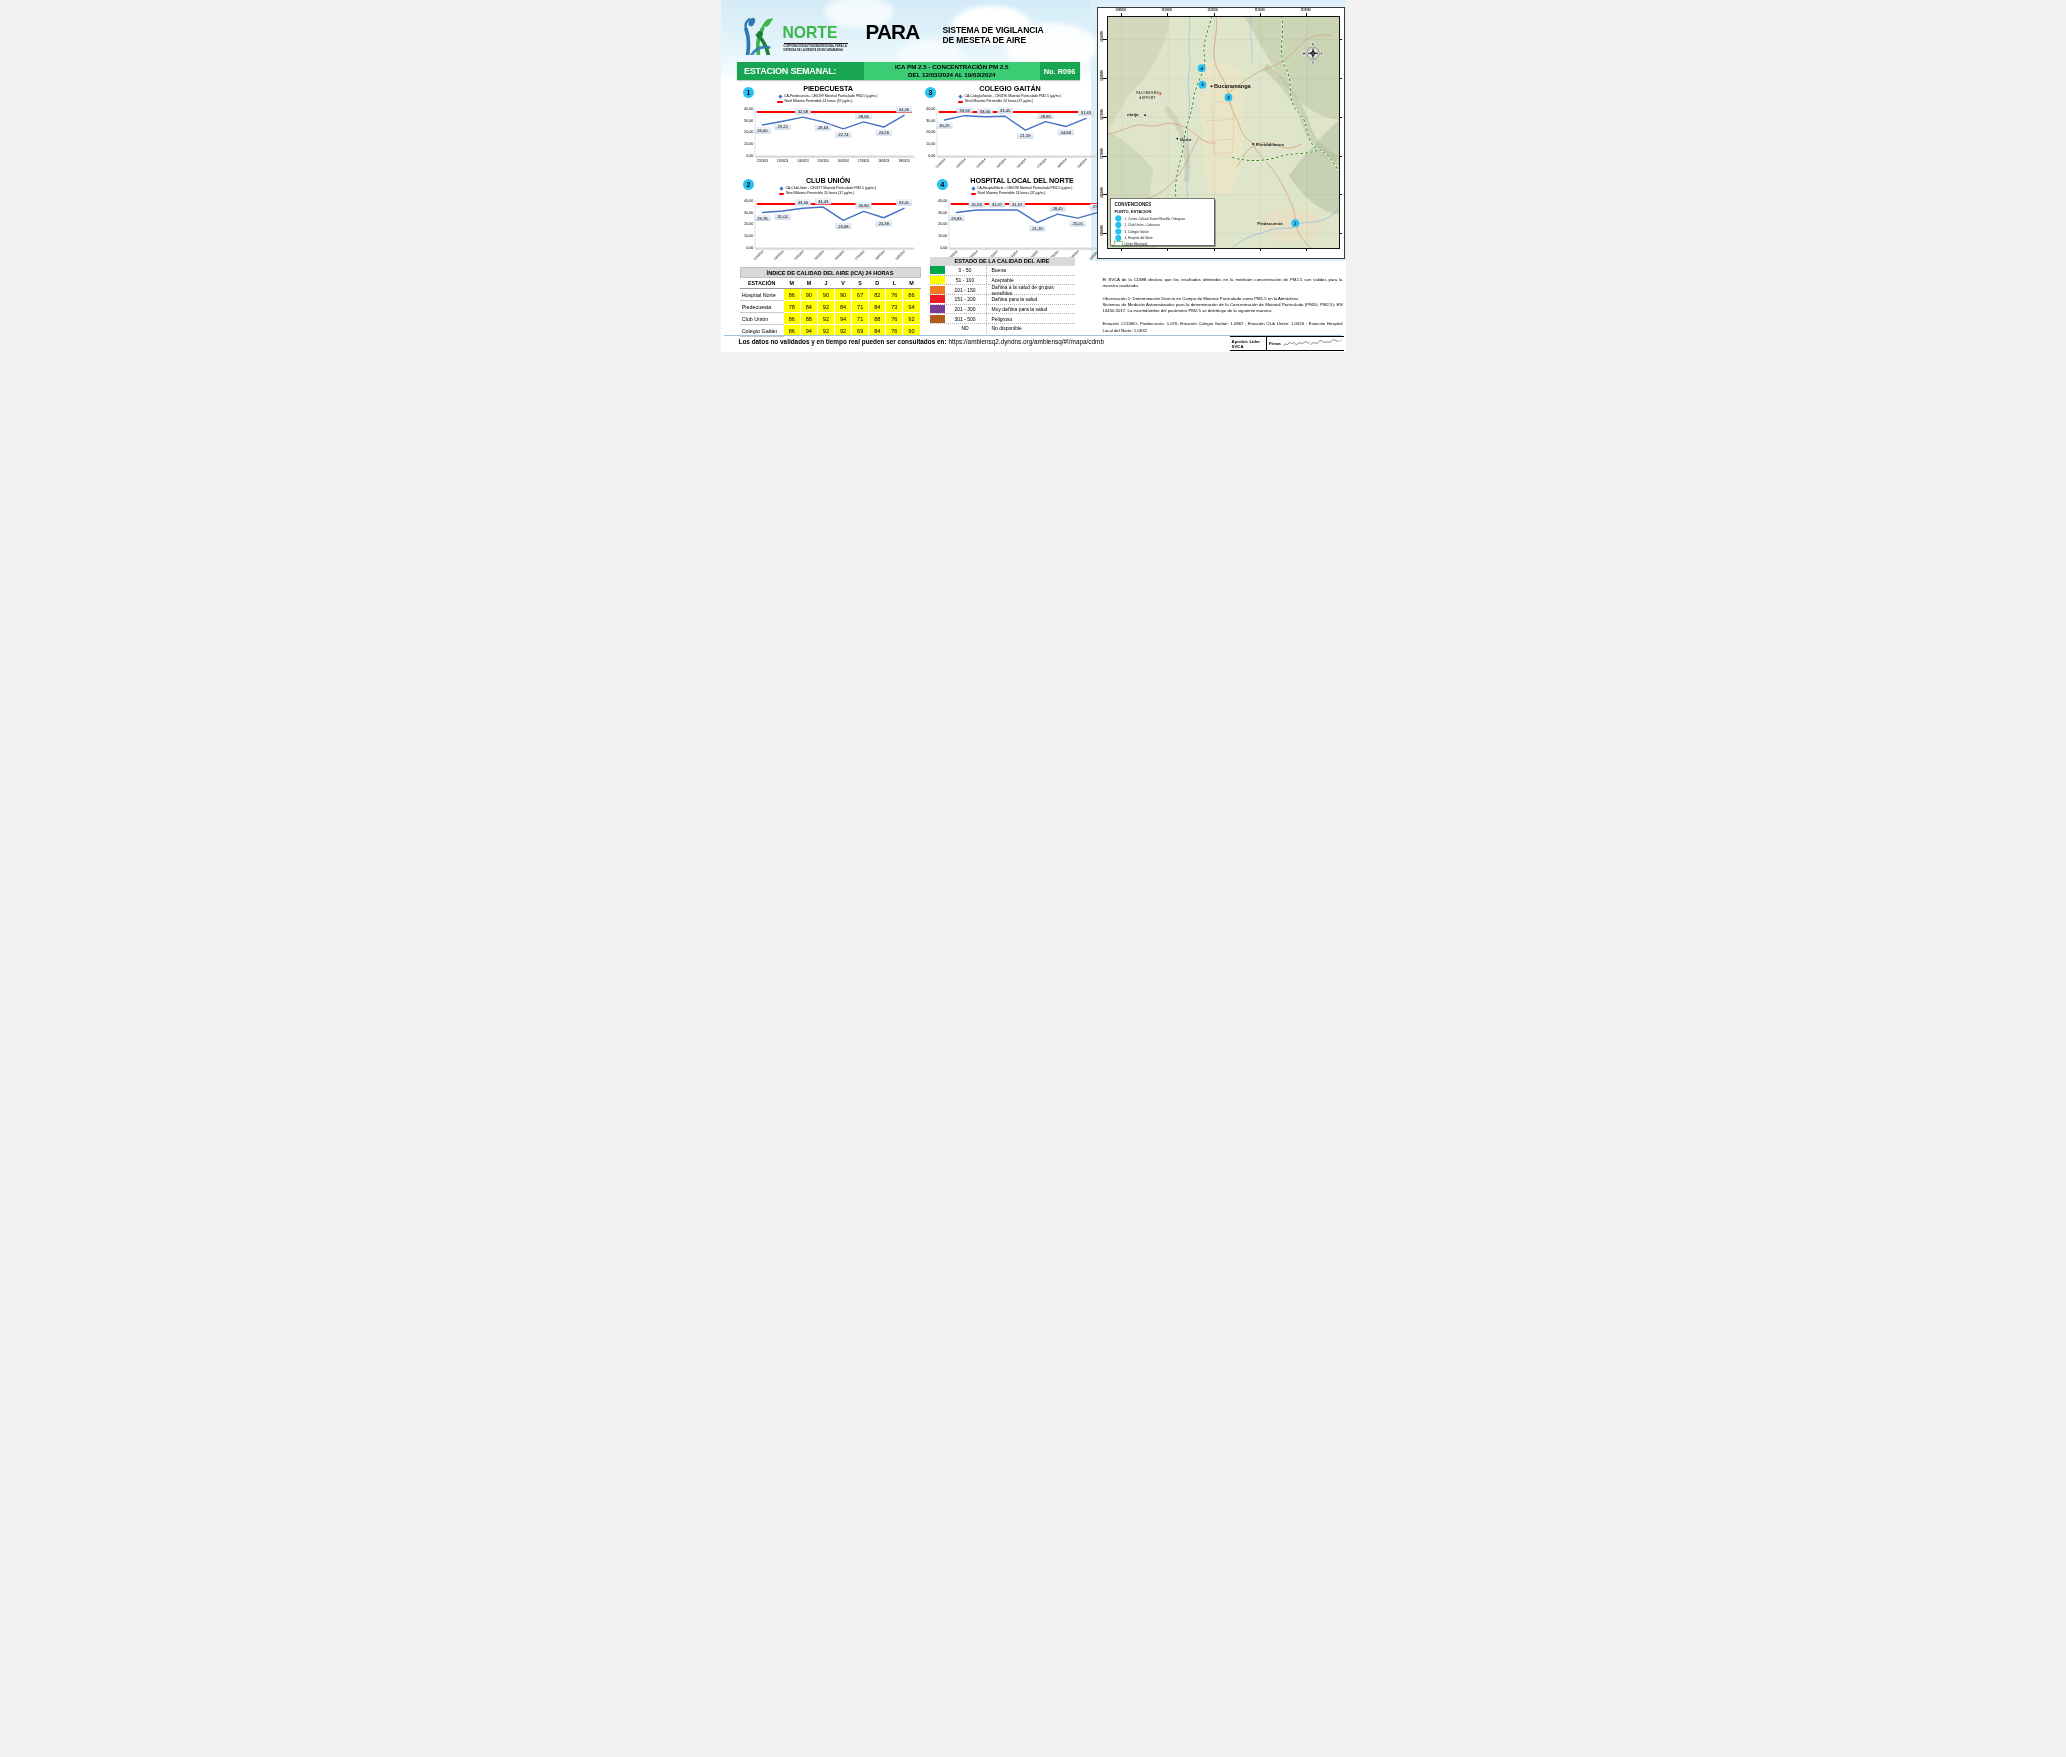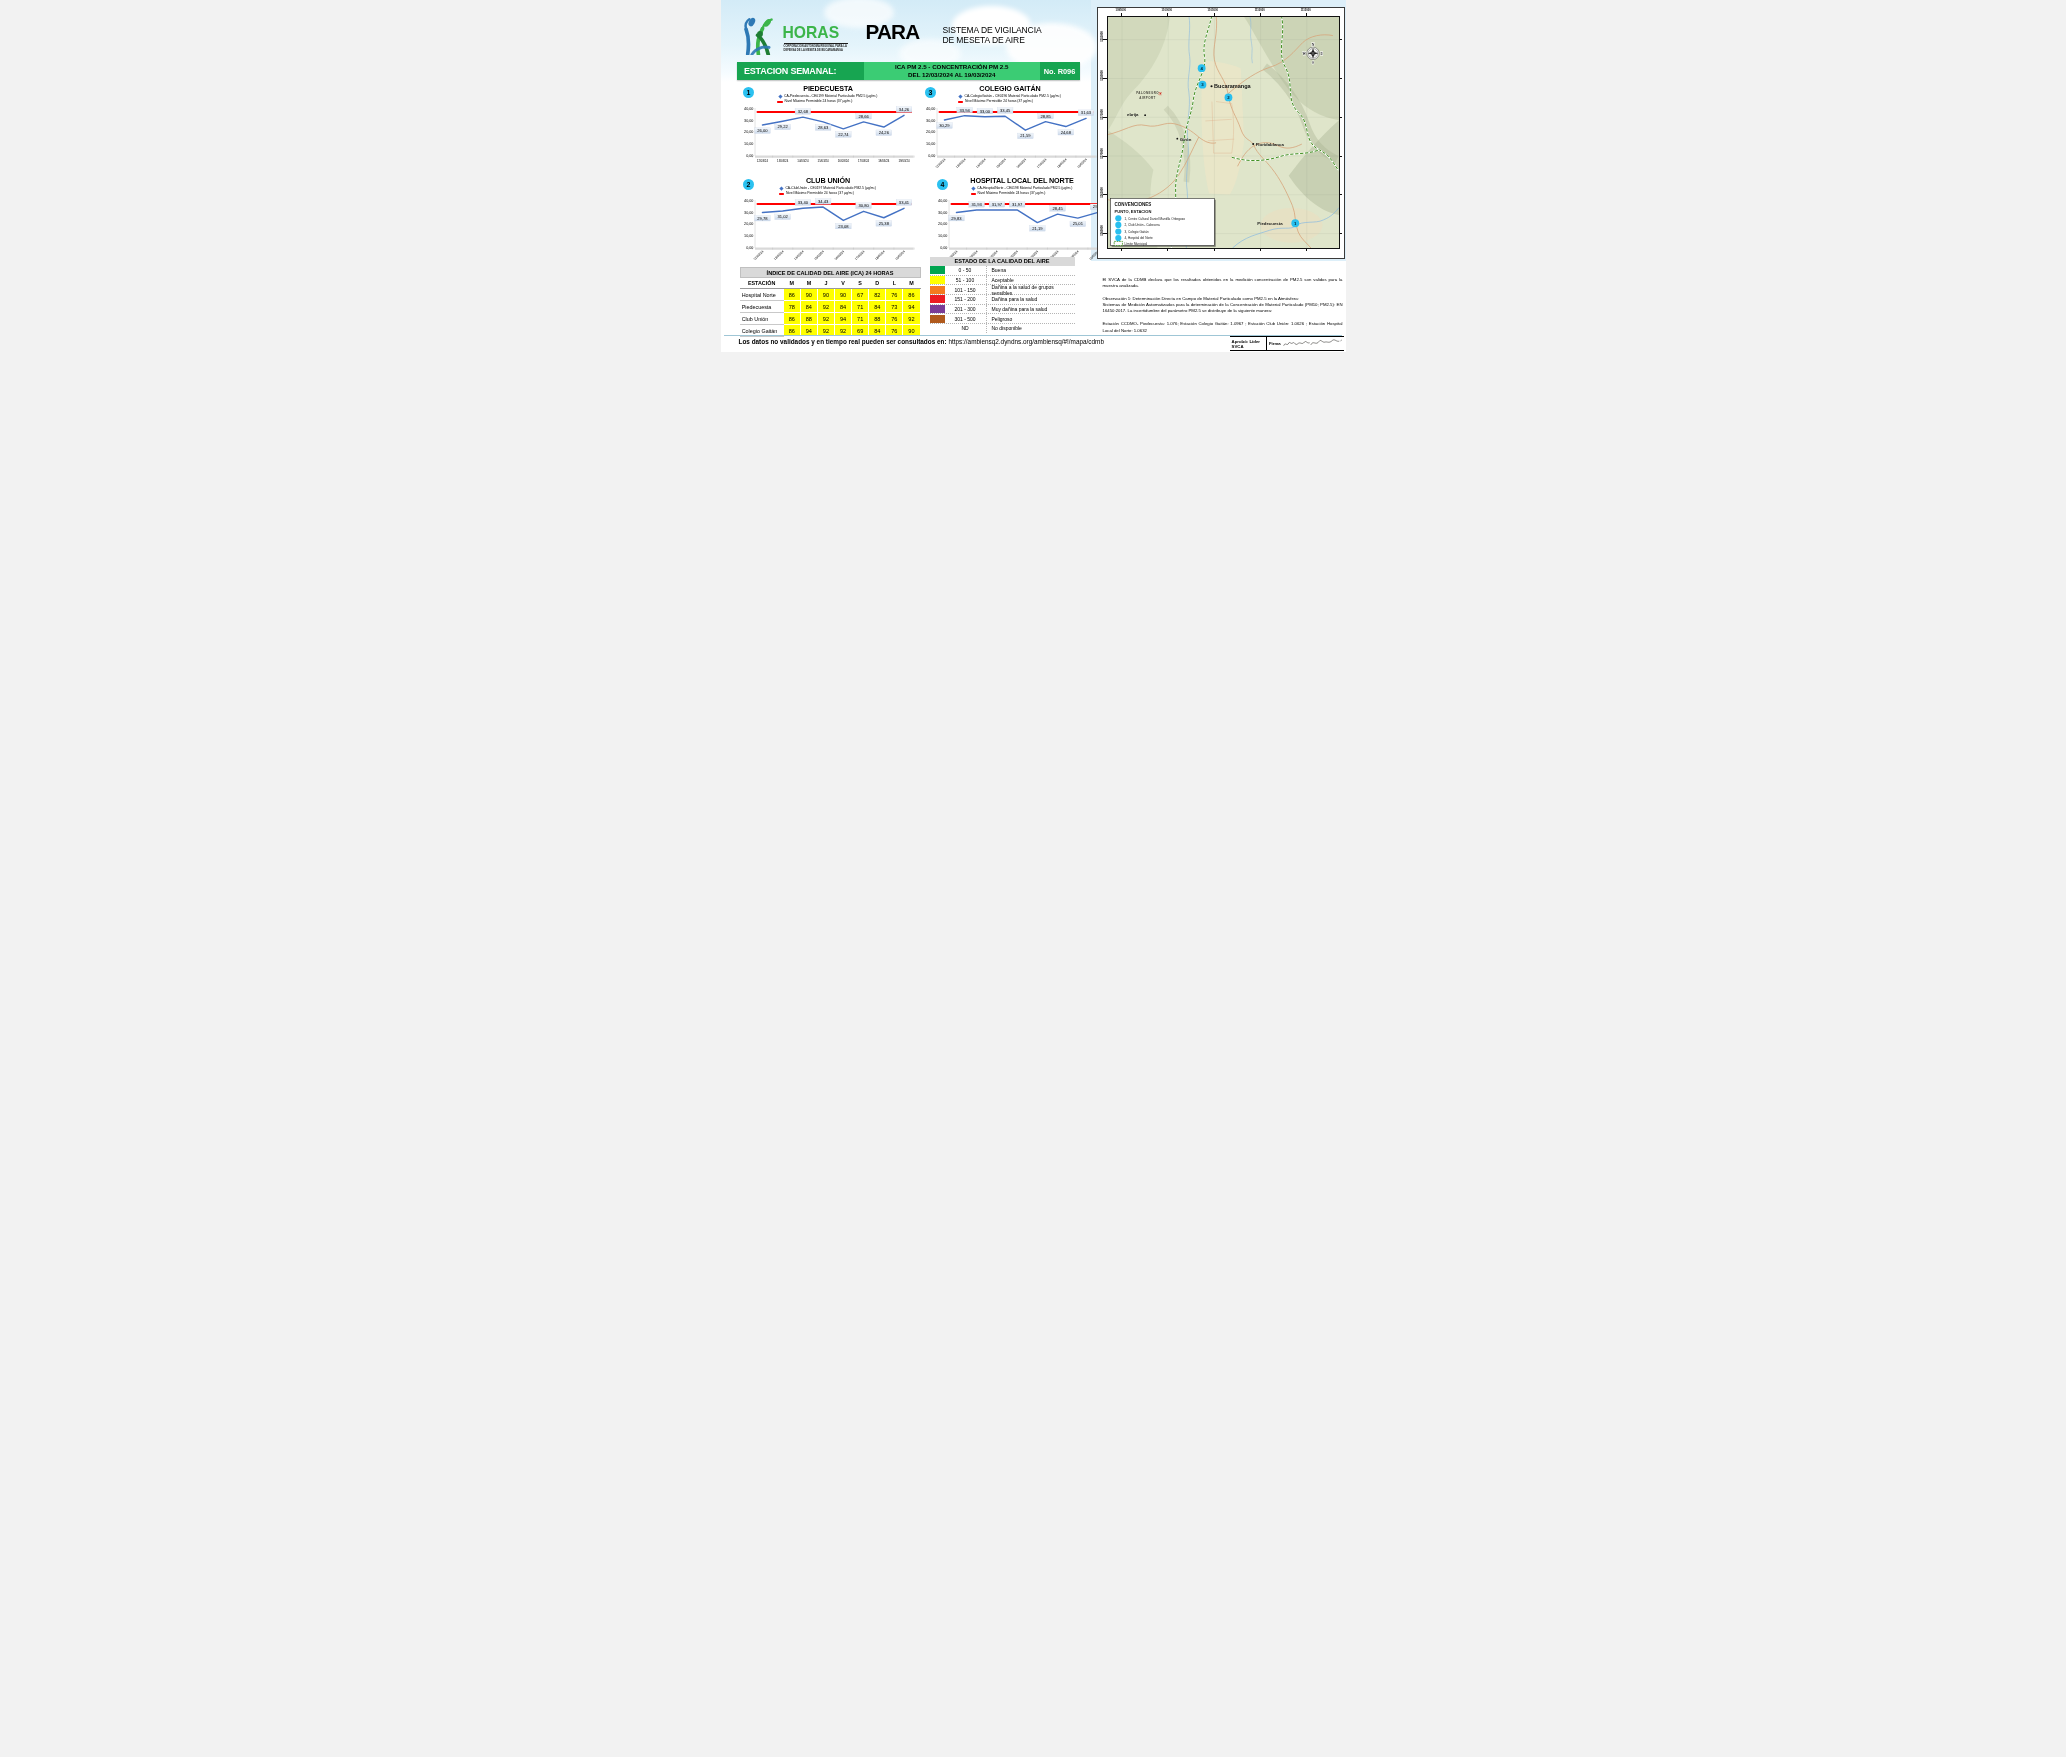--- a/index.html
+++ b/index.html
@@ -6,21 +6,21 @@
   .page{position:relative;width:625px;height:352px;background:#ffffff;overflow:hidden;margin:0 auto;}
   .abs{position:absolute;}
   
   .sky{position:absolute;left:0;top:0;width:625px;height:82px;background:linear-gradient(180deg,#d3ebf7 0%,#e4f4fb 55%,#f6fcff 90%,#ffffff 100%);}
   .sky-right{position:absolute;left:370px;top:0;width:255px;height:261px;background:#ddeff9;}
   .cloud{position:absolute;border-radius:50%;background:#ffffff;filter:blur(2.9px);}
   .logo-cdmb{position:absolute;left:62px;top:24px;font-size:15.7px;font-weight:bold;color:#3cb54a;letter-spacing:0px;}
   .logo-div{position:absolute;left:63px;top:43px;width:64px;height:1.2px;background:#1c1c1c;}
   .logo-tag{position:absolute;left:63px;top:45px;width:76px;font-size:2.6px;font-weight:bold;color:#1c1c1c;line-height:1.35;letter-spacing:0.04px;}
   .svca-big{position:absolute;left:145px;top:20px;font-size:20.7px;font-weight:bold;color:#000;letter-spacing:-0.8px;}
-  .svca-sub{position:absolute;left:222px;top:26px;font-size:8.5px;font-weight:normal;color:#000;line-height:1.15;letter-spacing:-0.1px;}
+  .svca-sub{position:absolute;left:222px;top:26px;font-size:8.5px;font-weight:bold;color:#000;line-height:1.15;letter-spacing:-0.1px;}
   
   .banner{position:absolute;left:16px;top:62px;width:343px;height:18px;display:flex;box-shadow:0 0.8px 1.2px rgba(0,0,0,.25);}
   .banner .seg1{width:120px;background:#17a551;color:#fff;font-size:9px;font-weight:bold;display:flex;align-items:center;padding-left:7.4px;letter-spacing:-0.2px;}
   .banner .seg2{flex:1;background:#3bcc74;color:#000;font-size:6.2px;font-weight:bold;text-align:center;display:flex;flex-direction:column;justify-content:center;line-height:1.35;}
   .banner .seg3{width:40px;background:#17a551;color:#fff;font-size:7.4px;font-weight:bold;display:flex;align-items:center;justify-content:center;}
   
   .chart-panel{position:absolute;width:175px;height:92px;}
   .badge{position:absolute;left:2.5px;top:4.1px;width:11px;height:11px;border-radius:50%;background:#2bc1f0;color:#000;font-size:7px;font-weight:bold;display:flex;align-items:center;justify-content:center;}
   .ch-title{text-align:center;padding-top:0.8px;font-size:7.2px;font-weight:bold;color:#000;letter-spacing:-0.1px;}
   .ch-legend{width:fit-content;margin:0.8px auto 0 auto;}
@@ -96,21 +96,21 @@
     <path d="M14,90 C18,62 16,46 10,30" stroke="#2e79b5" stroke-width="9" fill="none" stroke-linecap="round"></path>
     <path d="M10,30 C7,20 10,10 18,5" stroke="#2e79b5" stroke-width="6" fill="none" stroke-linecap="round"></path>
     <ellipse cx="24" cy="12" rx="7" ry="11" fill="#2e79b5" transform="rotate(28 24 12)"></ellipse>
     <path d="M40,91 C36,62 40,48 50,28" stroke="#3cb54a" stroke-width="9" fill="none" stroke-linecap="round"></path>
     <path d="M50,28 C54,16 62,8 72,6" stroke="#3cb54a" stroke-width="6" fill="none" stroke-linecap="round"></path>
     <ellipse cx="62" cy="14" rx="6.5" ry="10.5" fill="#3cb54a" transform="rotate(40 62 14)"></ellipse>
     <path d="M64,91 C58,66 50,54 38,44" stroke="#1e7e34" stroke-width="9" fill="none" stroke-linecap="round"></path>
     <circle cx="44" cy="41" r="7" fill="#1e7e34"></circle>
     <path d="M24,91 C34,76 52,70 66,74" stroke="#2e79b5" stroke-width="7" fill="none" stroke-linecap="round" opacity=".9"></path>
   </svg>
-  <div class="logo-cdmb">HORAS</div>
+  <div class="logo-cdmb">NORTE</div>
   <div class="logo-div"></div>
   <div class="logo-tag">
     <div>CORPORACIÓN AUTÓNOMA REGIONAL PARA LA</div>
     <div>DEFENSA DE LA MESETA DE BUCARAMANGA</div>
   </div>
 
   <div class="svca-big">PARA</div>
   <div class="svca-sub">
     <div>SISTEMA DE VIGILANCIA</div>
     <div>DE MESETA DE AIRE</div>

